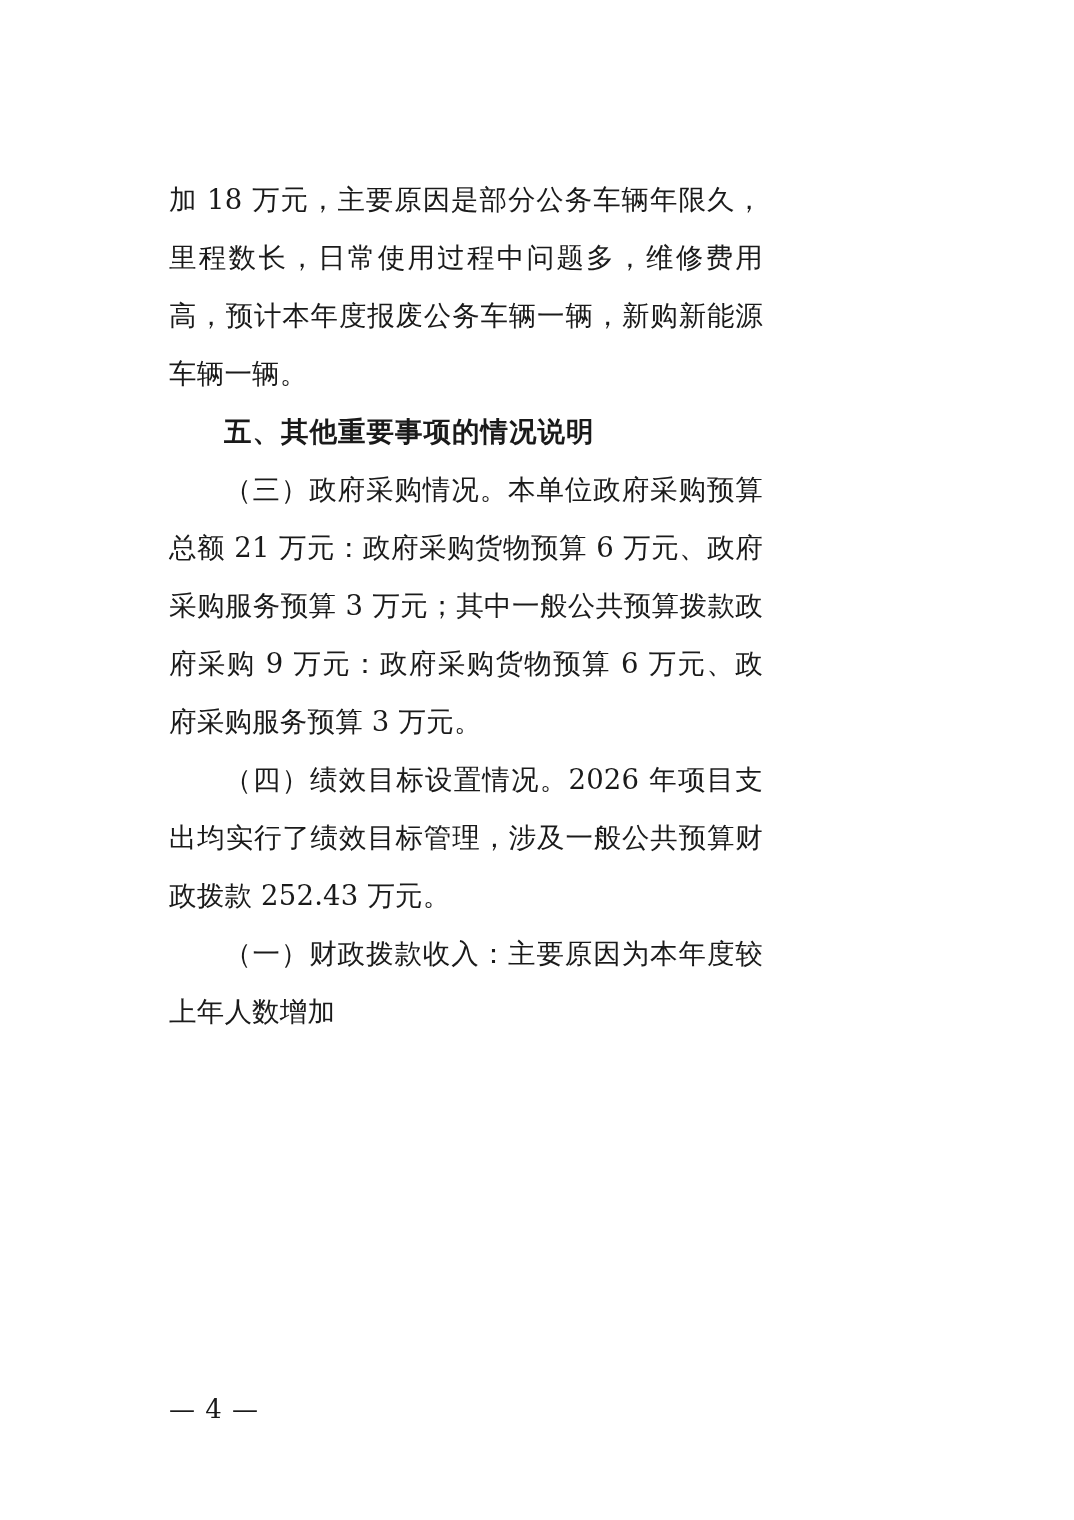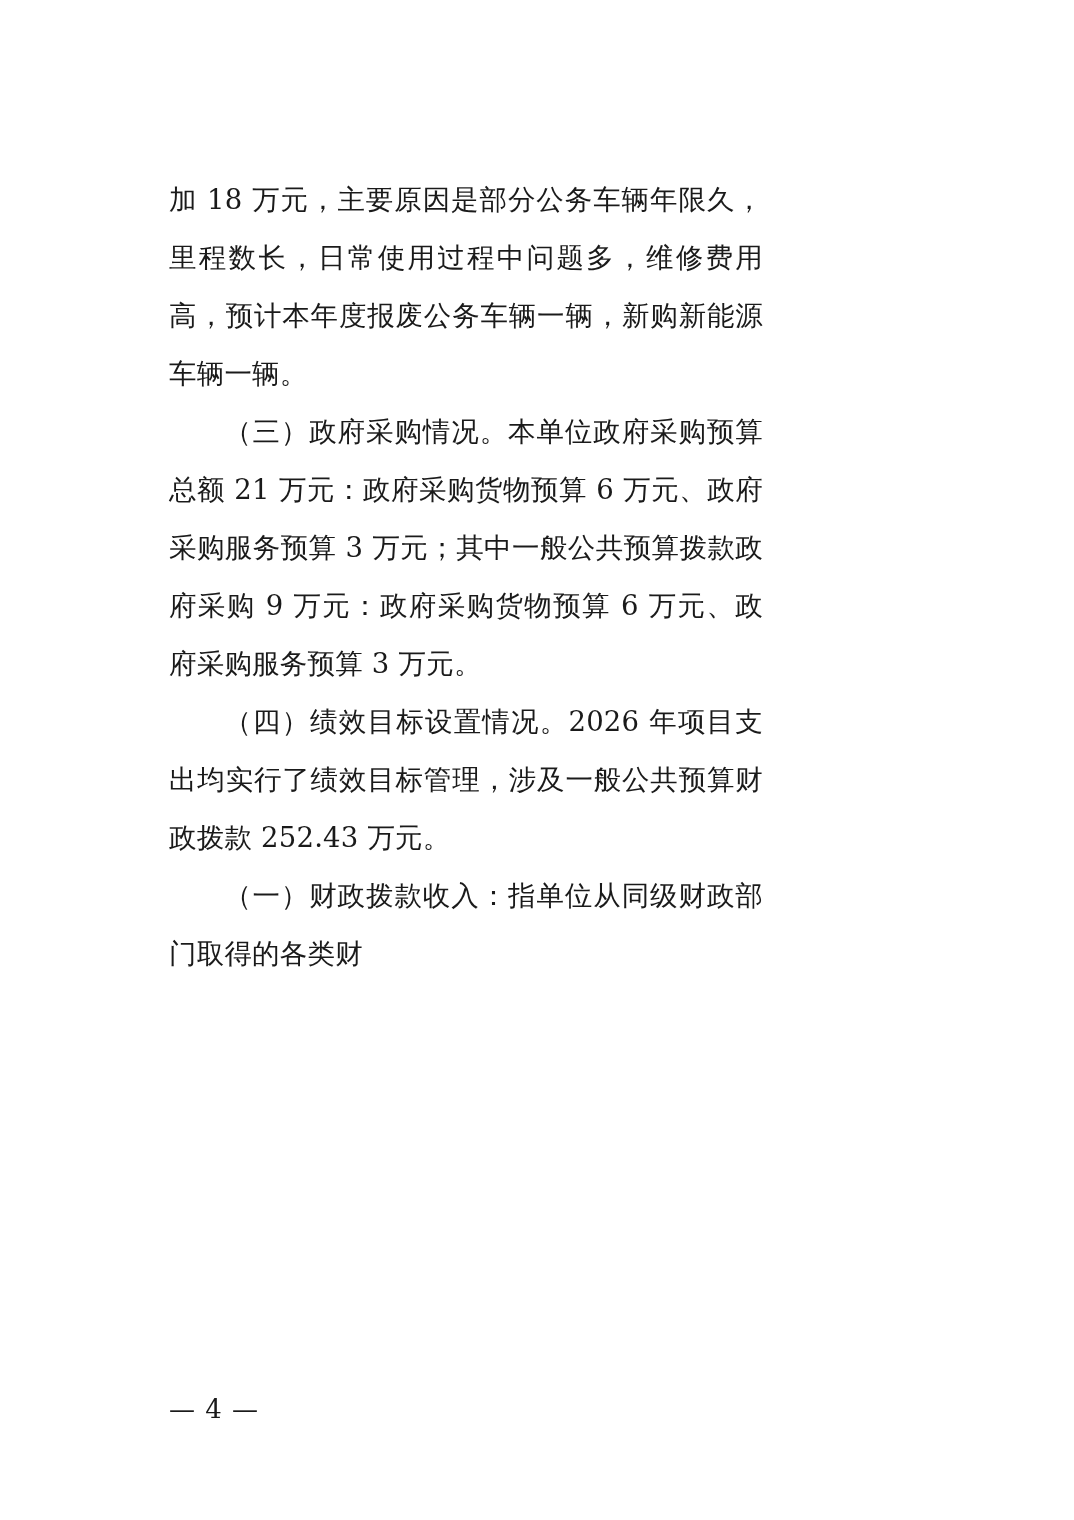--- a/index.html
+++ b/index.html
@@ -57,18 +57,19 @@
     color: #1a1a1a;
     letter-spacing: 1px;
   }
 </style>
 </head>
 <body>
 
 <div class="page">
   <div class="doc-body">
     <p class="para">加 18 万元，主要原因是部分公务车辆年限久，里程数长，日常使用过程中问题多，维修费用高，预计本年度报废公务车辆一辆，新购新能源车辆一辆。</p>
+    <p class="heading">五、其他重要事项的情况说明</p>
     <p class="indent2">（三）政府采购情况。本单位政府采购预算总额 21 万元：政府采购货物预算 6 万元、政府采购服务预算 3 万元；其中一般公共预算拨款政府采购 9 万元：政府采购货物预算 6 万元、政府采购服务预算 3 万元。</p>
     <p class="indent2">（四）绩效目标设置情况。2026 年项目支出均实行了绩效目标管理，涉及一般公共预算财政拨款 252.43 万元。</p>
-    <p class="indent2">（一）财政拨款收入：指单位从同级财政部门取得的各类财</p>
+    <p class="indent2">（一）财政拨款收入：主要原因为本年度较上年人数增加</p>
   </div>
   <div class="page-number">— 4 —</div>
 </div>
 
 </body></html>

